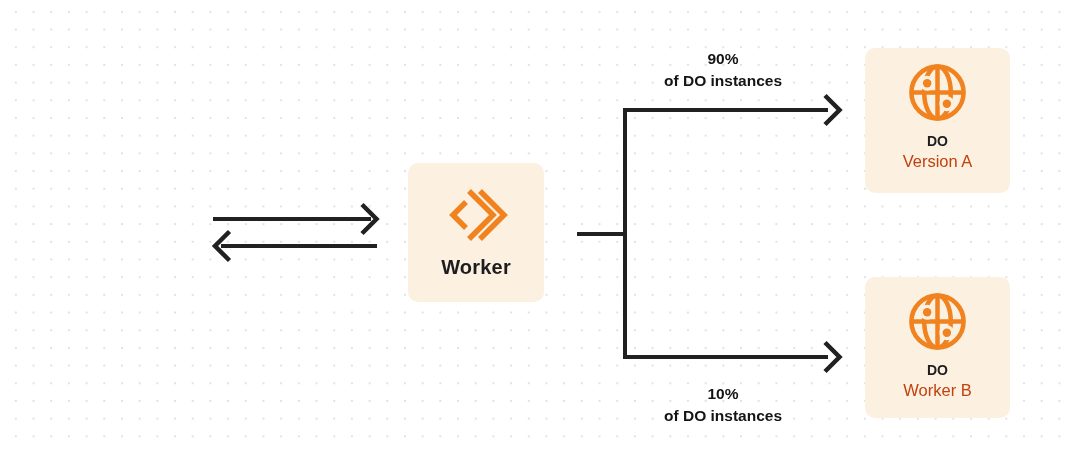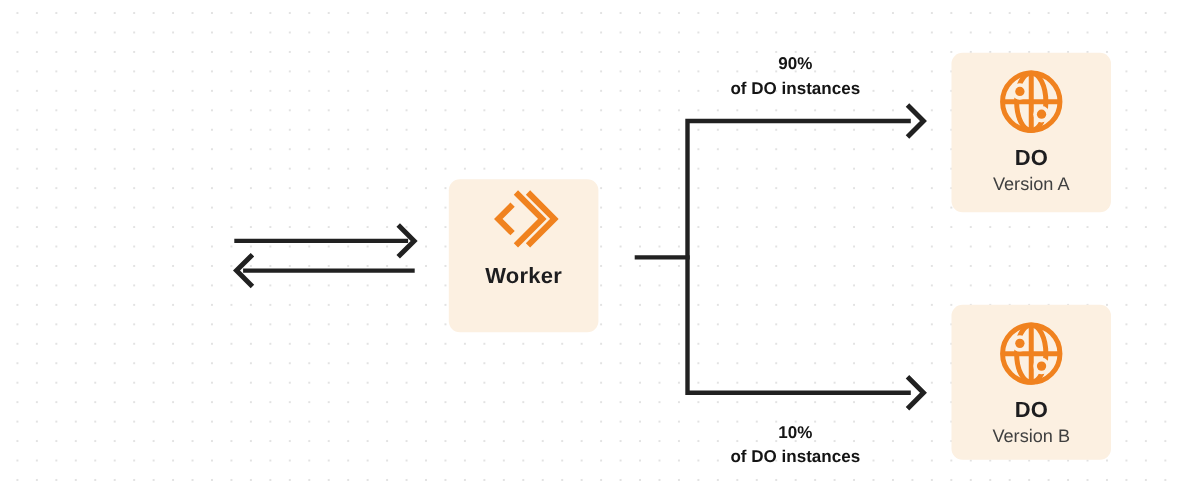--- a/index.html
+++ b/index.html
@@ -35,21 +35,21 @@
   .node-client {
     left: 44px; top: 164px;
     width: 141px; height: 141px;
     background: #f2f2f3;
     justify-content: center;
   }
   .node-worker {
     left: 408px; top: 163px;
     width: 136px; height: 139px;
     background: #fcf0e1;
-    padding-top: 8px;
+    padding-top: 24px;
   }
   .node-do-a {
     left: 865px; top: 48px;
     width: 145px; height: 145px;
     background: #fcf0e1;
     padding-top: 13px;
   }
   .node-do-b {
     left: 865px; top: 277px;
     width: 145px; height: 141px;
@@ -57,29 +57,29 @@
     padding-top: 13px;
   }
   .node-label {
     font-size: 20px;
     font-weight: bold;
     color: #1d1d1f;
     letter-spacing: 0.2px;
   }
   .node-worker .node-label { margin-top: 13px; }
   .do-label {
-    font-size: 20px;
+    font-size: 14px;
     font-weight: bold;
     color: #1d1d1f;
     margin-top: 9px;
   }
   .do-sublabel {
     font-size: 16.5px;
     font-weight: normal;
-    color: #404040;
+    color: #c2410c;
     margin-top: 3px;
   }
   .edge-label {
     position: absolute;
     width: 230px;
     left: 608px;
     text-align: center;
     font-size: 15.5px;
     font-weight: bold;
     color: #141414;
@@ -159,21 +159,21 @@
           <ellipse cx="32" cy="32" rx="13.5" ry="26.5"></ellipse>
           <line x1="5.5" y1="32" x2="58.5" y2="32"></line>
         </g>
         <circle cx="21.5" cy="22.5" r="7.6" fill="#fcf0e1"></circle>
         <circle cx="21.5" cy="22.5" r="4.3" fill="#f0821f"></circle>
         <circle cx="41.5" cy="43.5" r="7.6" fill="#fcf0e1"></circle>
         <circle cx="41.5" cy="43.5" r="4.3" fill="#f0821f"></circle>
       </svg>
     </span>
     <span class="do-label">DO</span>
-    <span class="do-sublabel">Version B</span>
+    <span class="do-sublabel">Worker B</span>
   </div>
 
   <div class="edge-label edge-label-top">
     <div>90%</div>
     <div>of DO instances</div>
   </div>
   <div class="edge-label edge-label-bottom">
     <div>10%</div>
     <div>of DO instances</div>
   </div>

